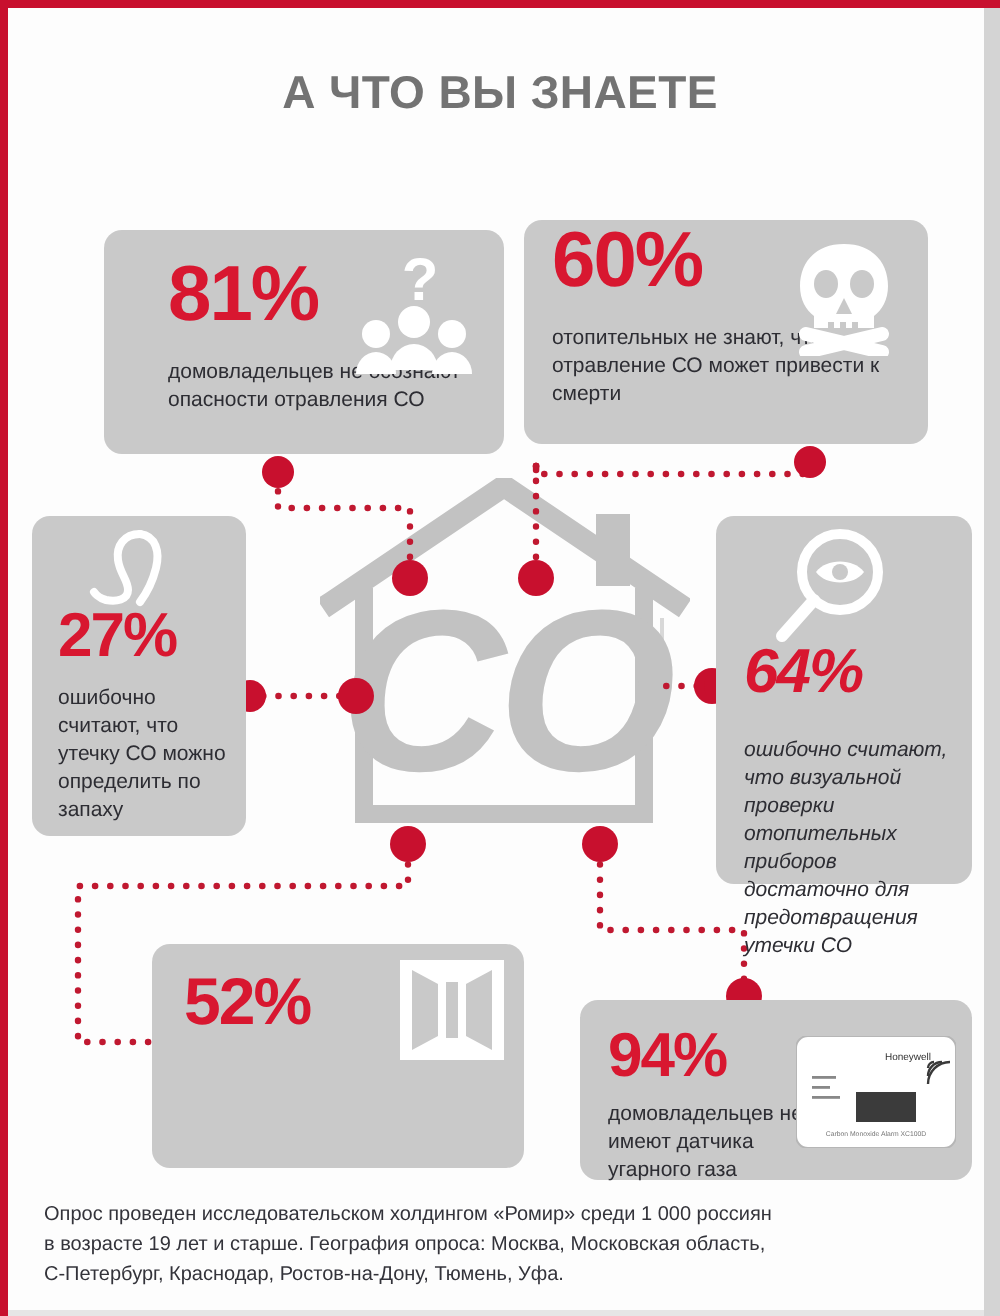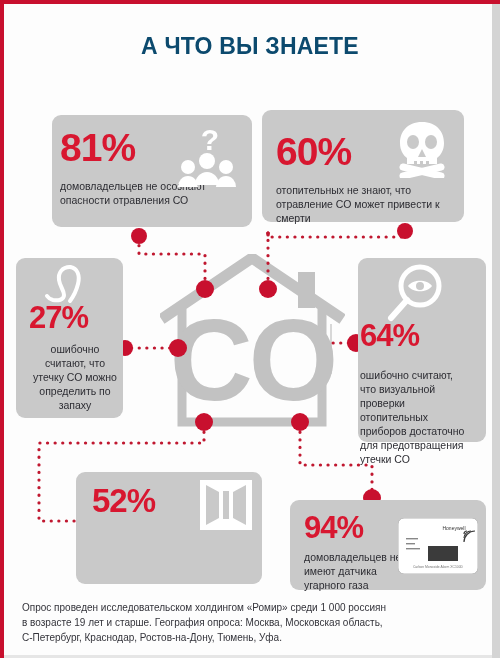--- a/index.html
+++ b/index.html
@@ -49,35 +49,36 @@
     background: #e6e6e6;
     z-index: 38;
   }
 
   
   .title {
     position: absolute;
     left: 0; top: 32px;
     width: 500px;
     text-align: center;
-    color: #0c4a6e;
+    color: #737373;
     font-weight: bold;
     font-size: 23px;
     line-height: 29px;
     letter-spacing: 0.2px;
     z-index: 30;
   }
   .title-line { display: block; white-space: nowrap; }
 
   
   .house {
     position: absolute;
-    left: 160px; top: 254px;
+    left: 160px; top: 239px;
     width: 185px; height: 195px;
     z-index: 5;
+    font-style: italic;
   }
   .house svg { display: block; }
 
   
   .connectors {
     position: absolute;
     left: 0; top: 0;
     width: 500px; height: 658px;
     z-index: 8;
     pointer-events: none;
@@ -98,33 +99,33 @@
     letter-spacing: -1px;
   }
   .desc {
     color: #2d2d33;
     font-size: 10.5px;
     line-height: 14px;
     font-weight: normal;
   }
 
   
-  #card-81 { left: 52px;  top: 115px; width: 200px; height: 112px; padding: 13px 14px 0 8px; }
+  #card-81 { left: 52px;  top: 115px; width: 200px; height: 112px; padding: 13px 14px 0 32px; }
   #card-81 .pct { font-size: 39px; }
   #card-81 .desc { margin-top: 12px; width: 150px; }
 
-  #card-60 { left: 262px; top: 110px; width: 202px; height: 112px; padding: 22px 14px 0 14px; }
+  #card-60 { left: 262px; top: 110px; width: 202px; height: 112px; padding: 1px 14px 0 14px; }
   #card-60 .pct { font-size: 39px; }
   #card-60 .desc { margin-top: 12px; width: 172px; }
 
   #card-27 { left: 16px;  top: 258px; width: 107px; height: 160px; padding: 44px 12px 12px 13px; }
   #card-27 .pct { font-size: 31px; }
-  #card-27 .desc { margin-top: 9px; width: 92px; text-align: center; }
-
-  #card-64 { left: 358px; top: 258px; width: 128px; height: 184px; padding: 62px 12px 0 2px; }
+  #card-27 .desc { margin-top: 9px; width: 92px; }
+
+  #card-64 { left: 358px; top: 258px; width: 128px; height: 184px; padding: 62px 12px 0 14px; font-style: italic; }
   #card-64 .pct { font-size: 31px; }
   #card-64 .desc { margin-top: 17px; width: 110px; }
 
   #card-52 { left: 76px;  top: 472px; width: 186px; height: 112px; padding: 12px 12px 0 16px; }
   #card-52 .pct { font-size: 33px; }
   #card-52 .desc { margin-top: 7px; width: 160px; }
 
   #card-94 { left: 290px; top: 500px; width: 196px; height: 90px; padding: 12px 12px 0 14px; }
   #card-94 .pct { font-size: 31px; }
   #card-94 .desc { margin-top: 7px; width: 112px; }

